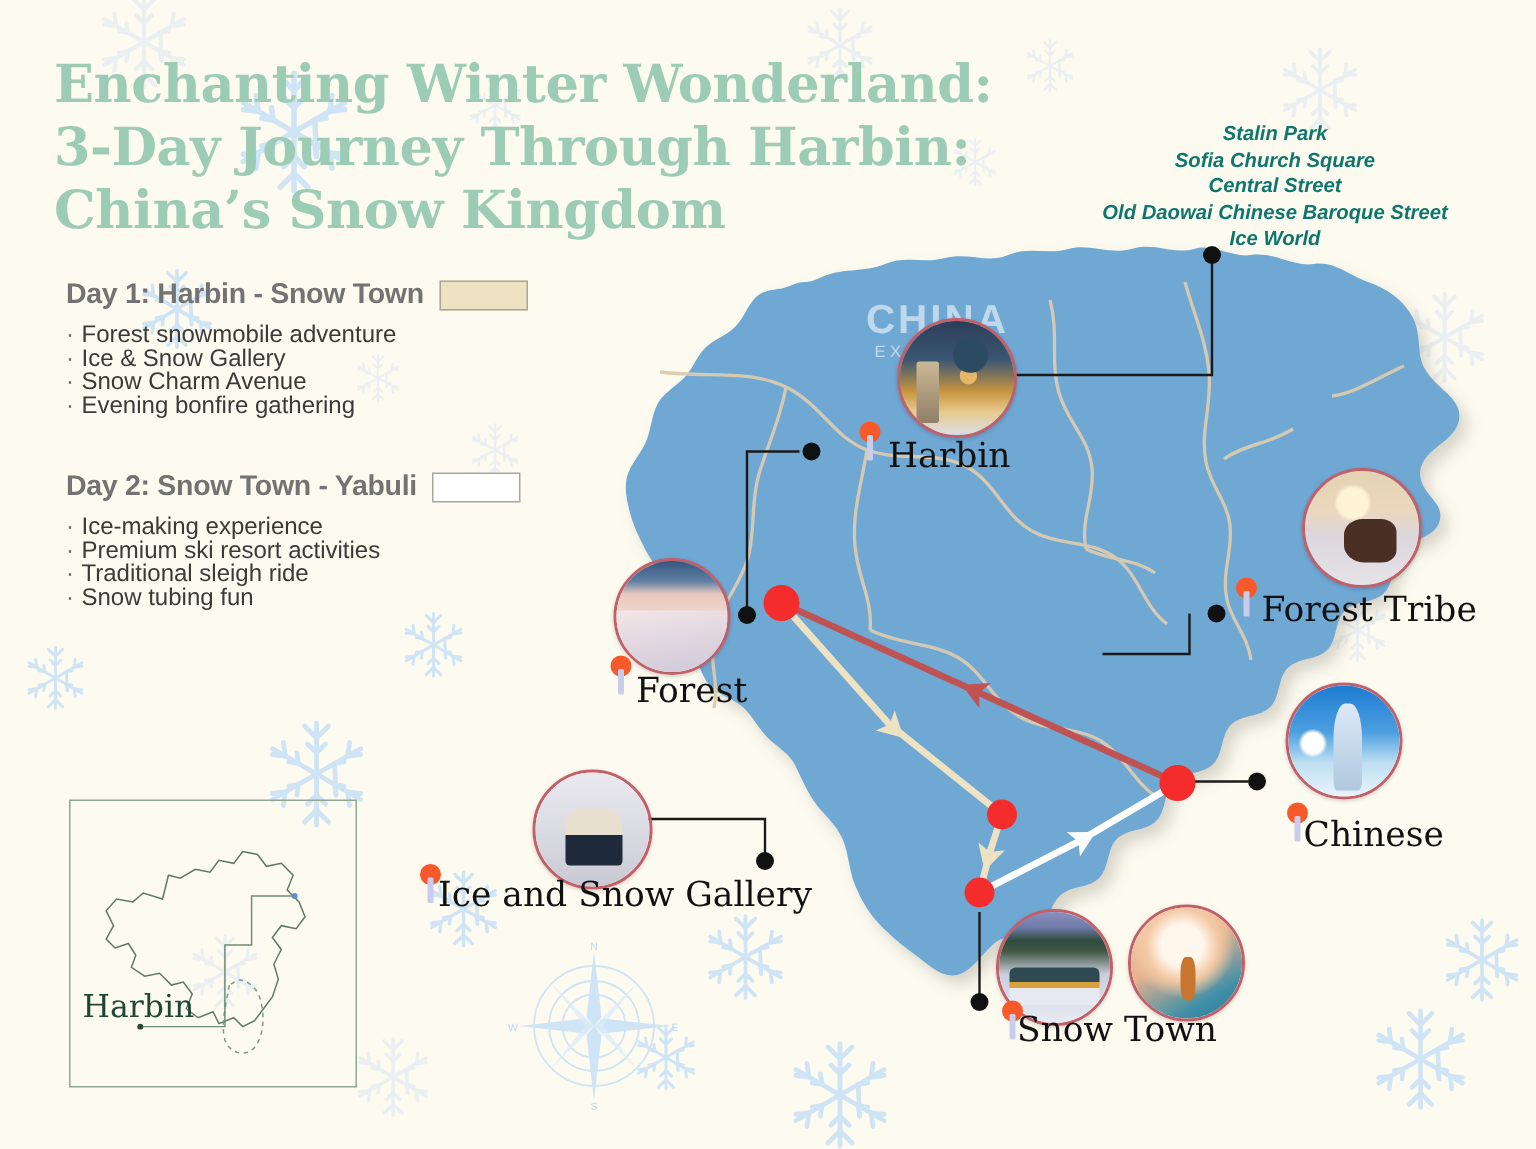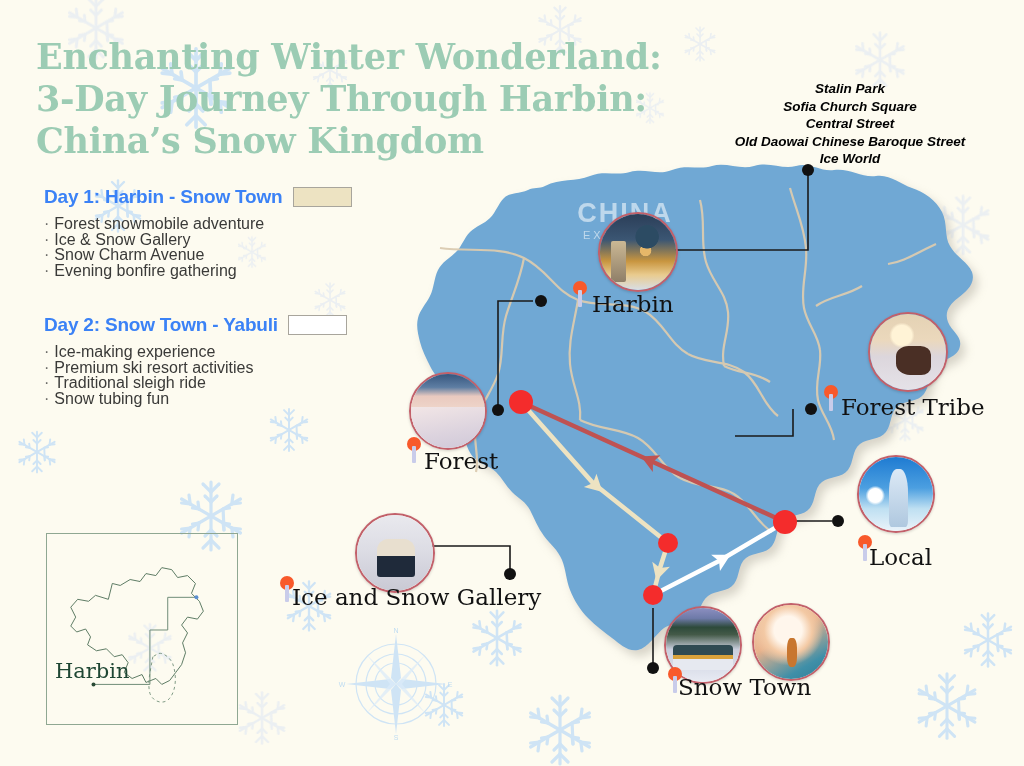--- a/index.html
+++ b/index.html
@@ -29,32 +29,32 @@
 
   
   .attractions {
     position:absolute; left:690px; top:80px; width:320px;
     text-align:center;
     font-family:"Liberation Sans", sans-serif;
     font-style:italic;
     font-weight:600;
     font-size:13.5px;
     line-height:17.5px;
-    color:#000000;
+    color:#0f766e;
   }
 
   
   .legend { position:absolute; left:44px; top:186px; width:350px; }
   .day-block { margin-bottom:26px; }
   .day-head {
     display:flex; align-items:center;
     font-family:"Liberation Sans", sans-serif;
     font-weight:700;
     font-size:19px;
-    color:#3b82f6;
+    color:#737373;
     letter-spacing:-0.2px;
     white-space:nowrap;
   }
   .day-head .swatch {
     width:59px; height:20px;
     border:1px solid #A8A59C;
     margin-left:10px;
     flex:0 0 auto;
   }
   .sw-day1 { background:#EDE3C2; }
@@ -488,21 +488,21 @@
     <div class="stem"></div>
   </div>
   <div class="pin" style="left:280px; top:576px;">
     <div class="head"></div>
     <div class="stem"></div>
   </div>
 
   <div class="place-label" style="left:592px; top:291px;">Harbin</div>
   <div class="place-label" style="left:424px; top:448px;">Forest</div>
   <div class="place-label" style="left:841px; top:394px;">Forest Tribe</div>
-  <div class="place-label" style="left:869px; top:544px;">Local</div>
+  <div class="place-label" style="left:869px; top:544px;">Chinese</div>
   <div class="place-label" style="left:678px; top:674px;">Snow Town</div>
   <div class="place-label" style="left:292px; top:584px;">Ice and Snow Gallery</div>
 
   <svg style="position:absolute; left:338px; top:626px; width:116px; height:116px;" viewBox="0 0 116 116" xmlns="http://www.w3.org/2000/svg">
     <g stroke="#CFE4F5" fill="none" stroke-width="1.2">
       <circle cx="58" cy="58" r="40"></circle>
       <circle cx="58" cy="58" r="30"></circle>
       <circle cx="58" cy="58" r="21"></circle>
     </g>
     <g fill="#CFE4F5">

